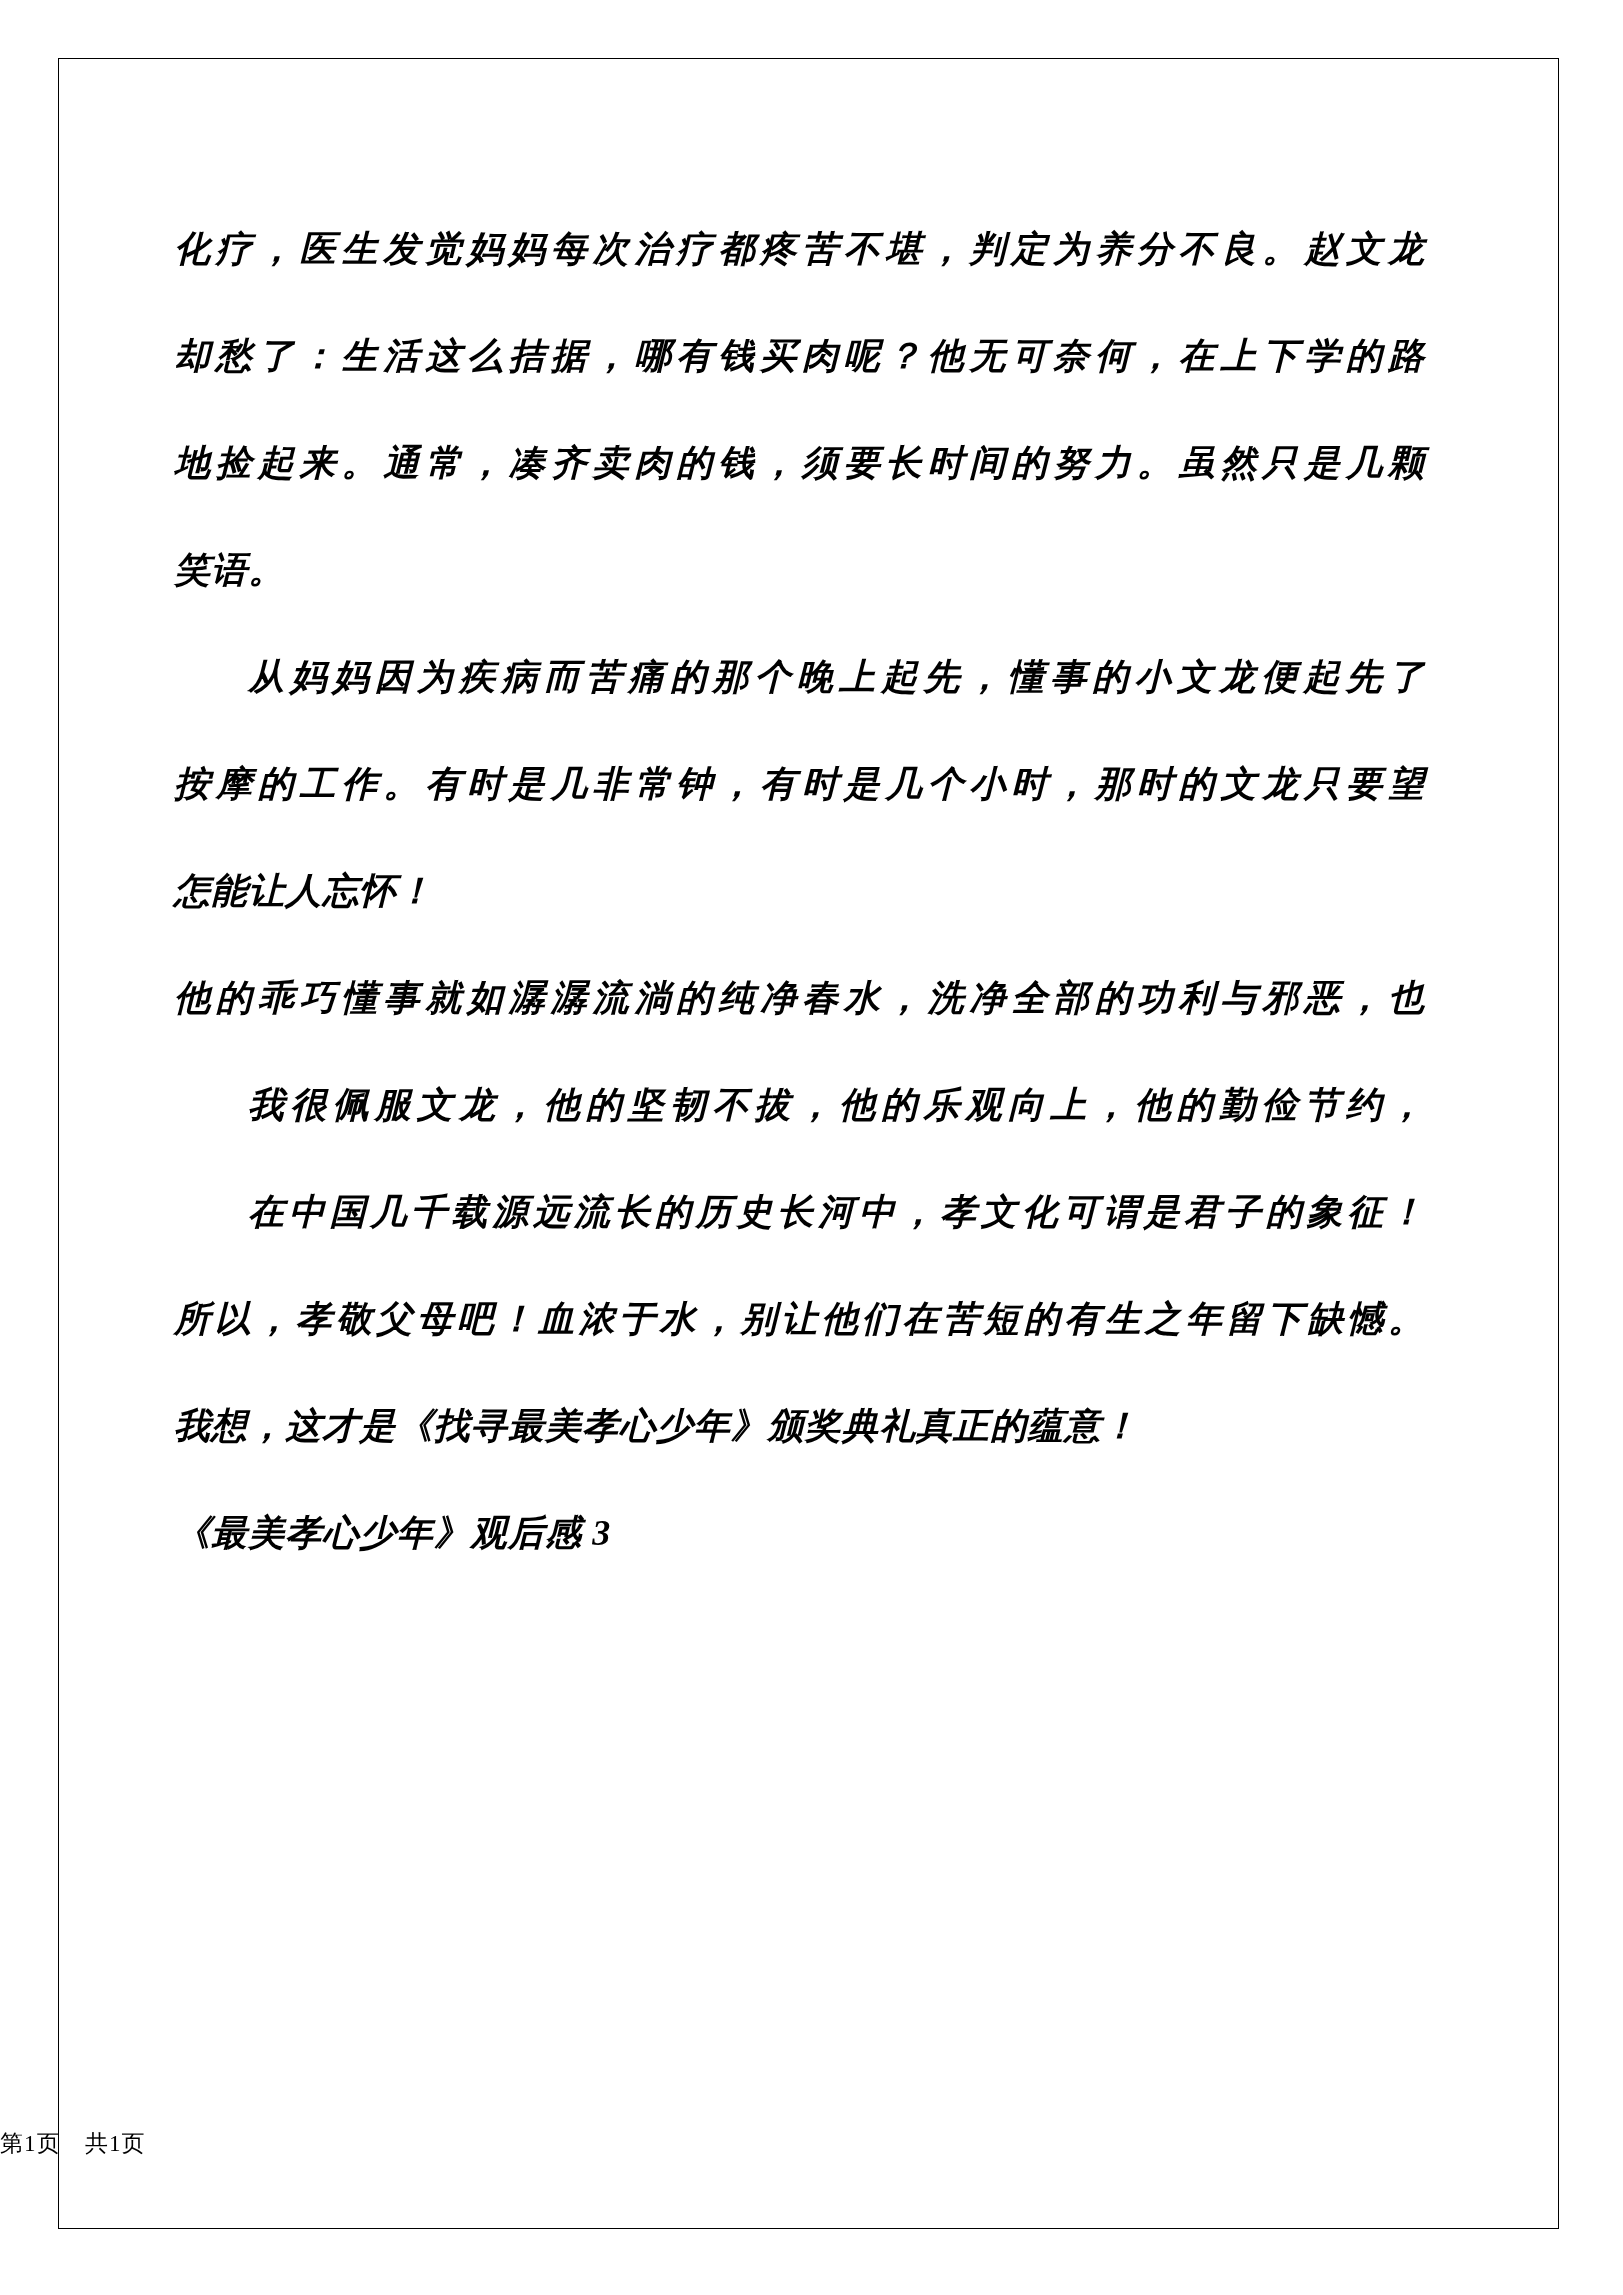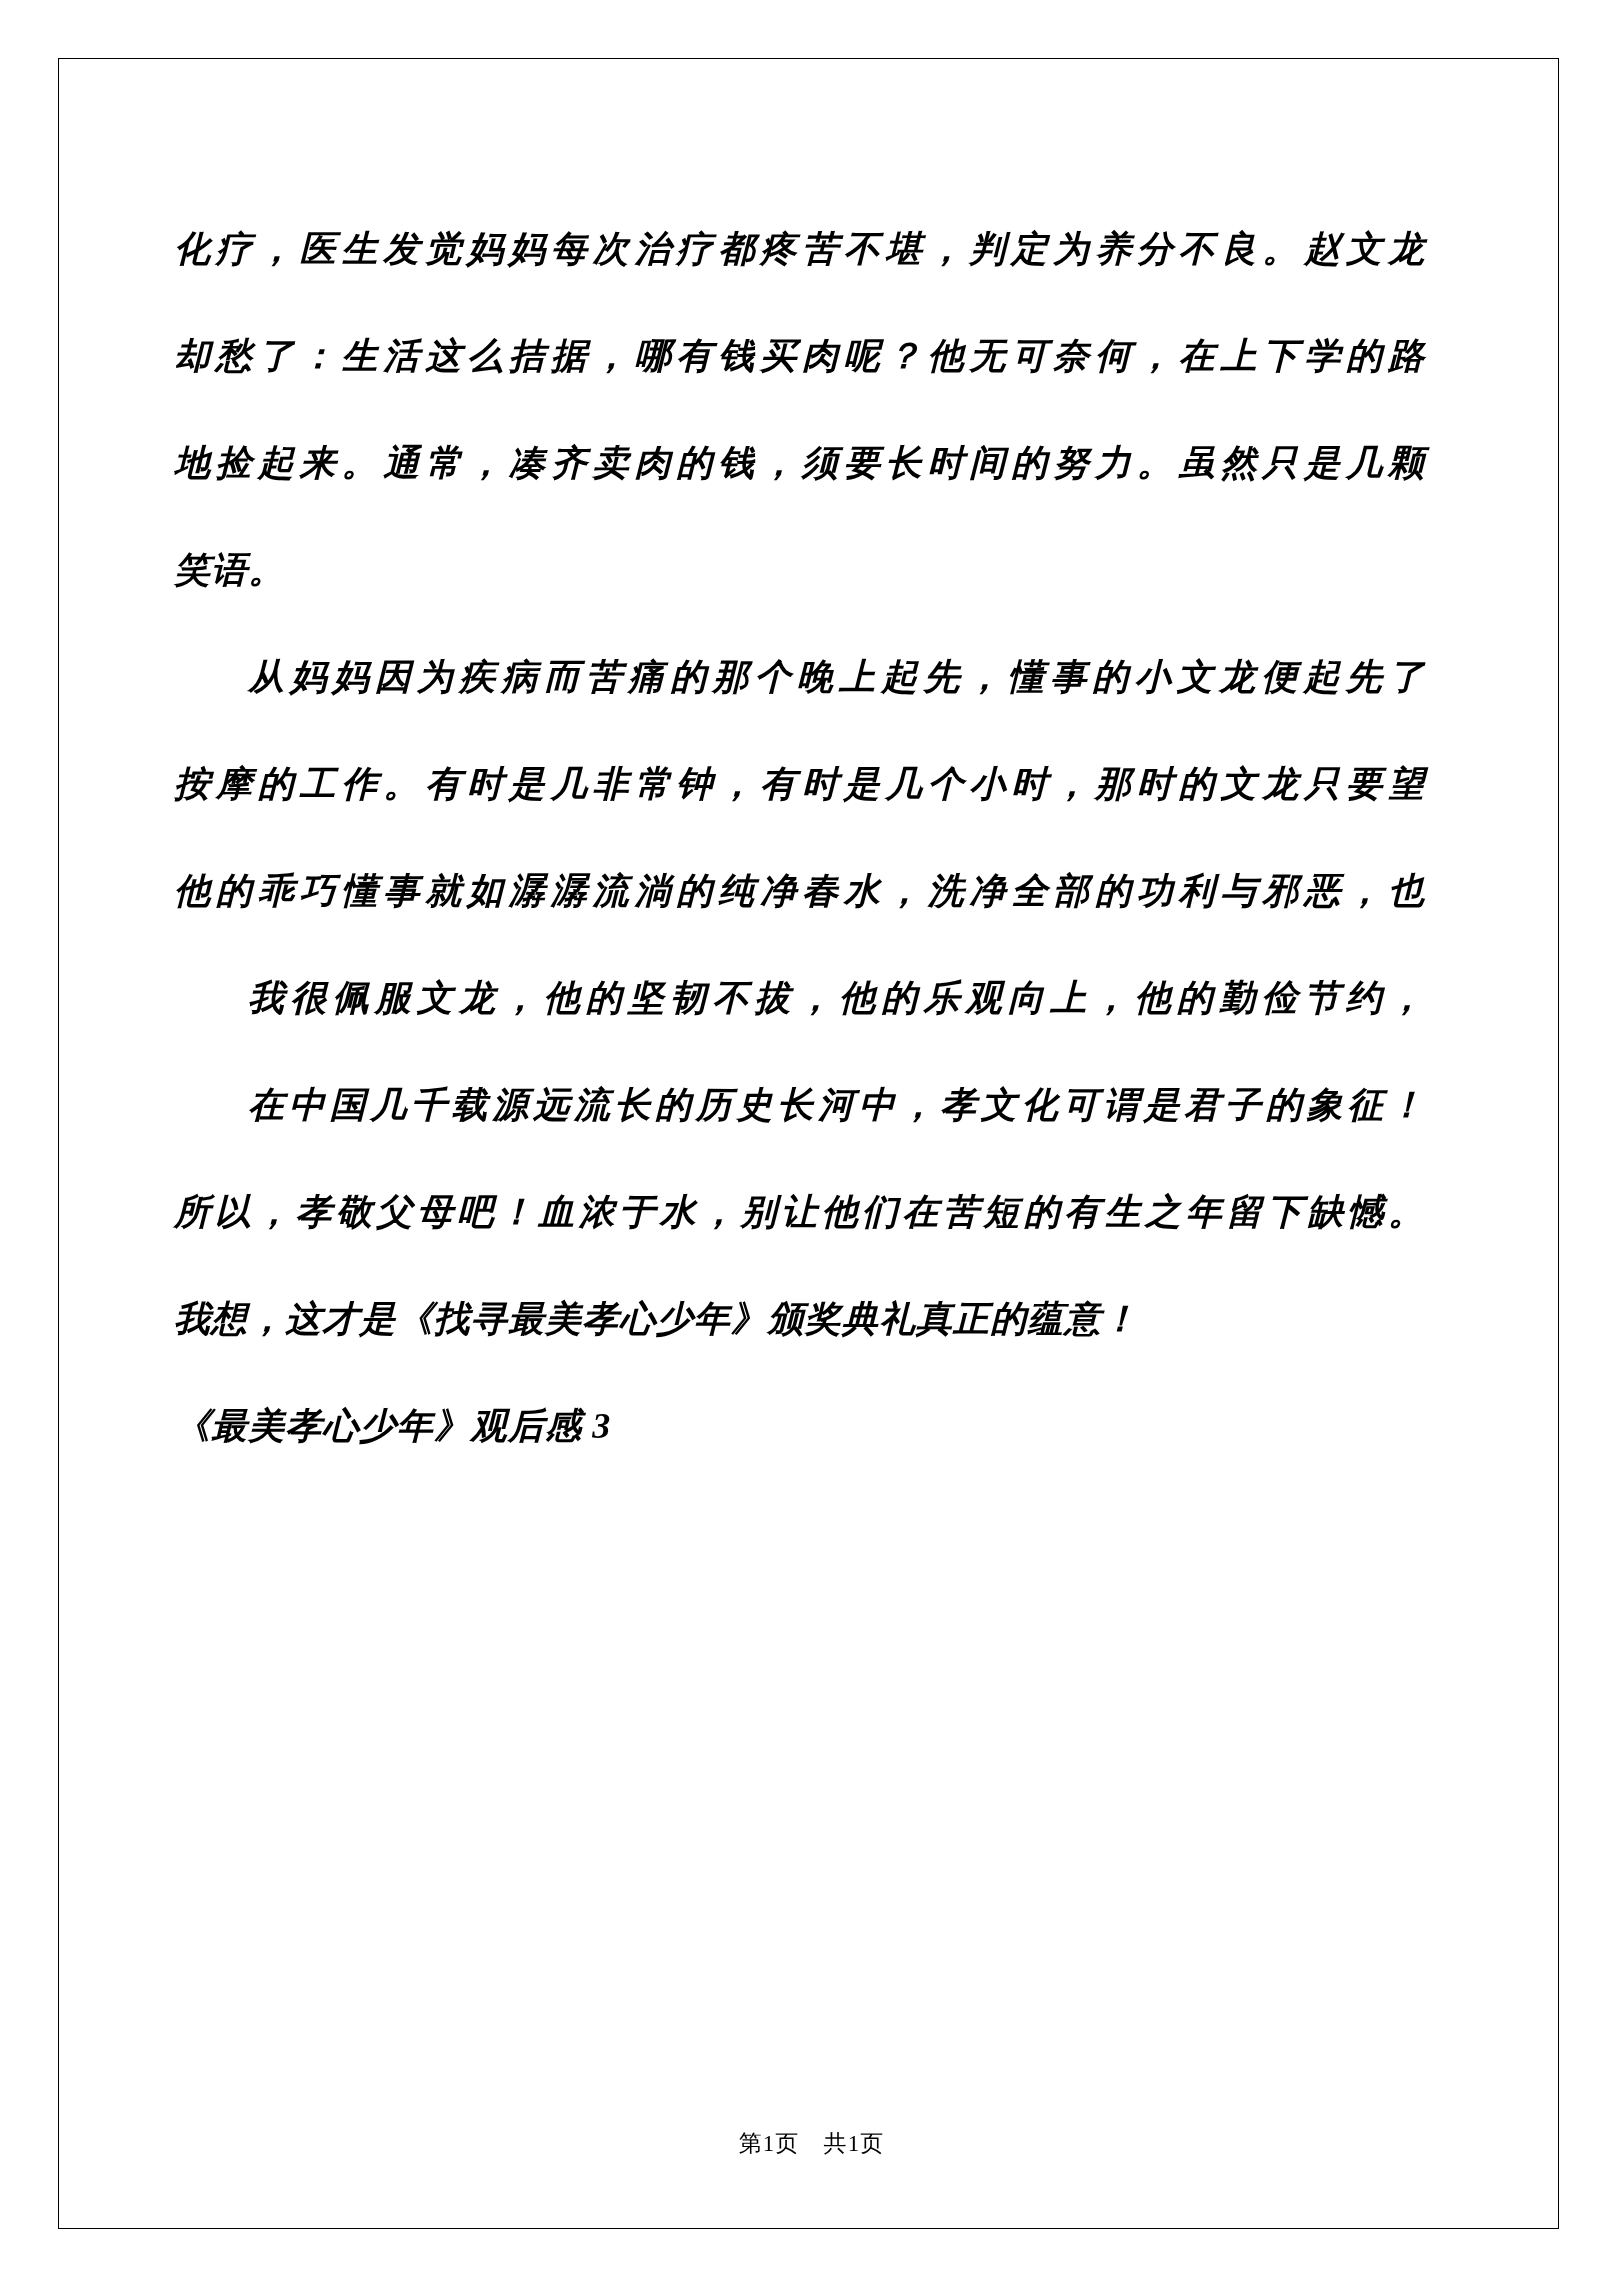--- a/index.html
+++ b/index.html
@@ -48,39 +48,40 @@
   .line.indent {
     padding-left: 74px;
   }
   .footer {
     position: absolute;
     left: 0;
     top: 2127px;
     width: 1623px;
     height: 34px;
     line-height: 34px;
-    text-align: center;
+    text-align: left;
     font-size: 23px;
     font-style: normal;
     letter-spacing: 1.1px;
     color: #000000;
   }
 </style>
 </head>
 <body>
 
 <div class="page-border"></div>
 
 <div class="content">
     <div class="line justify">化疗，医生发觉妈妈每次治疗都疼苦不堪，判定为养分不良。赵文龙</div>
     <div class="line justify">却愁了：生活这么拮据，哪有钱买肉呢？他无可奈何，在上下学的路</div>
     <div class="line justify">地捡起来。通常，凑齐卖肉的钱，须要长时间的努力。虽然只是几颗</div>
     <div class="line">笑语。</div>
     <div class="line justify indent">从妈妈因为疾病而苦痛的那个晚上起先，懂事的小文龙便起先了</div>
     <div class="line justify">按摩的工作。有时是几非常钟，有时是几个小时，那时的文龙只要望</div>
+    <div class="line">怎能让人忘怀！</div>
     <div class="line justify">他的乖巧懂事就如潺潺流淌的纯净春水，洗净全部的功利与邪恶，也</div>
     <div class="line justify indent">我很佩服文龙，他的坚韧不拔，他的乐观向上，他的勤俭节约，</div>
     <div class="line justify indent">在中国几千载源远流长的历史长河中，孝文化可谓是君子的象征！</div>
     <div class="line justify">所以，孝敬父母吧！血浓于水，别让他们在苦短的有生之年留下缺憾。</div>
     <div class="line">我想，这才是《找寻最美孝心少年》颁奖典礼真正的蕴意！</div>
     <div class="line">《最美孝心少年》观后感 3</div>
   </div>
 
 <div class="footer">
   <span>第1页　共1页</span>

